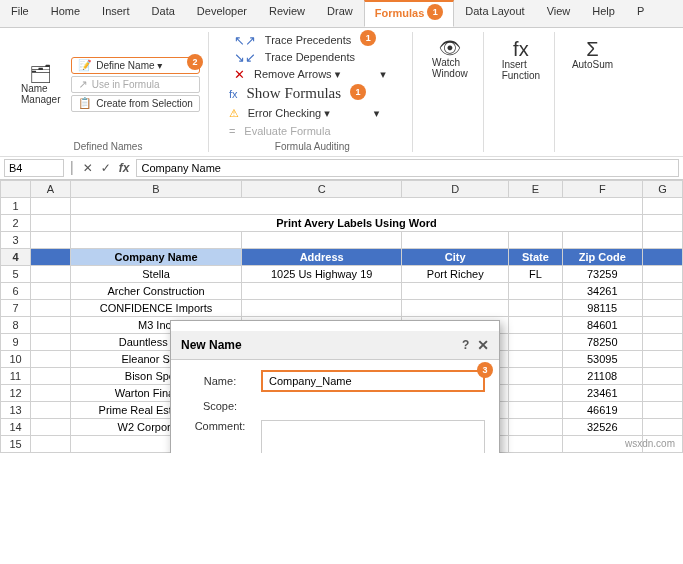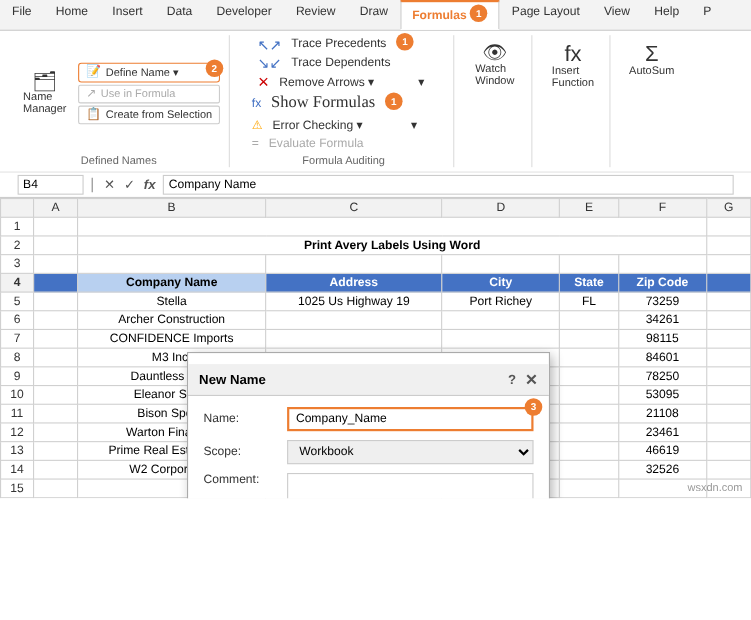--- a/index.html
+++ b/index.html
@@ -14,21 +14,21 @@
     .ribbon-group { display: flex; flex-direction: column; align-items: center; border-right: 1px solid #ddd; padding: 0 8px; min-width: 80px; }
     .ribbon-group-label { font-size: 10px; color: #666; margin-top: 2px; }
     .ribbon-group-buttons { display: flex; flex-wrap: wrap; gap: 2px; align-items: center; flex: 1; }
     .ribbon-btn { display: flex; flex-direction: column; align-items: center; padding: 2px 4px; cursor: pointer; border: 1px solid transparent; border-radius: 2px; font-size: 10px; color: #333; min-width: 50px; }
     .ribbon-btn .btn-icon { font-size: 18px; line-height: 1; }
     .ribbon-btn.outlined { border: 1px solid #ed7d31; border-radius: 3px; }
     .ribbon-btn-wide { flex-direction: row; align-items: center; gap: 4px; min-width: 120px; padding: 2px 6px; border: 1px solid #ccc; border-radius: 2px; }
     .ribbon-btn-wide .btn-icon { font-size: 14px; }
 
     
-    .formula-bar { display: flex; border-bottom: 1px solid #ccc; padding: 2px 16px; gap: 4px; background: #fff; }
+    .formula-bar { display: flex; border-bottom: 1px solid #ccc; padding: 2px 4px; gap: 4px; background: #fff; }
     .cell-ref { width: 60px; border: 1px solid #ccc; padding: 2px 4px; font-size: 11px; }
     .formula-sep { color: #999; margin: 0 2px; font-size: 14px; }
     .formula-icons { display: flex; gap: 2px; align-items: center; }
     .formula-icon { cursor: pointer; color: #555; padding: 1px 3px; font-size: 12px; }
     .formula-input { flex: 1; border: 1px solid #ccc; padding: 2px 4px; font-size: 11px; }
 
     
     .spreadsheet-container { overflow: hidden; position: relative; }
     .spreadsheet { border-collapse: collapse; width: 100%; }
     .spreadsheet th, .spreadsheet td { border: 1px solid #d0d0d0; font-size: 11px; }
@@ -41,41 +41,41 @@
     .data-row td { text-align: center; }
     .selected-cell { background: #e8f0fe !important; }
 
     
     .dialog-overlay { position: absolute; top: 0; left: 0; right: 0; bottom: 0; pointer-events: none; }
     .dialog { position: absolute; top: 140px; left: 170px; width: 330px; background: #fff; border: 1px solid #aaa; box-shadow: 3px 3px 10px rgba(0,0,0,0.3); pointer-events: all; }
     .dialog-titlebar { background: #f0f0f0; border-bottom: 1px solid #ccc; padding: 6px 10px; display: flex; justify-content: space-between; align-items: center; font-size: 12px; font-weight: bold; margin-top: 10px; }
     .dialog-close { cursor: pointer; font-size: 14px; color: #555; }
     .dialog-body { padding: 10px 14px; }
     .dialog-row { display: flex; align-items: center; margin-bottom: 8px; gap: 6px; }
-    .dialog-label { width: 70px; font-size: 11px; color: #333; text-align: left; flex-shrink: 0; }
+    .dialog-label { width: 70px; font-size: 11px; color: #333; text-align: center; flex-shrink: 0; }
     .dialog-input { flex: 1; border: 2px solid #ed7d31; padding: 3px 6px; font-size: 11px; outline: none; }
     .dialog-select { flex: 1; border: 1px solid #ccc; padding: 3px 6px; font-size: 11px; }
     .dialog-textarea { flex: 1; border: 1px solid #ccc; padding: 3px 6px; font-size: 11px; height: 60px; resize: none; }
     .watermark { position: absolute; bottom: 4px; right: 8px; font-size: 10px; color: #999; }
     .badge-num { display: inline-flex; width: 16px; height: 16px; background: #ed7d31; color: #fff; border-radius: 50%; font-size: 9px; font-weight: bold; align-items: center; justify-content: center; position: relative; top: -2px; }
   </style>
 </head>
 <body>
 
 <div class="ribbon">
   <div class="ribbon-tabs">
     <div class="ribbon-tab">File</div>
     <div class="ribbon-tab">Home</div>
     <div class="ribbon-tab">Insert</div>
     <div class="ribbon-tab">Data</div>
     <div class="ribbon-tab">Developer</div>
     <div class="ribbon-tab">Review</div>
     <div class="ribbon-tab">Draw</div>
     <div class="ribbon-tab active">Formulas <span class="badge-num">1</span></div>
-    <div class="ribbon-tab">Page Layout</div>
+    <div class="ribbon-tab">Data Layout</div>
     <div class="ribbon-tab">View</div>
     <div class="ribbon-tab">Help</div>
     <div class="ribbon-tab">P</div>
   </div>
 
   <div class="ribbon-content">
 
     <div class="ribbon-group">
       <div class="ribbon-group-buttons">
 
@@ -359,23 +359,20 @@
       <div class="dialog-body">
         <div class="dialog-row">
           <span class="dialog-label">Name:</span>
           <div style="position:relative;flex:1;display:flex;align-items:center;">
             <input class="dialog-input" value="Company_Name" style="">
             <span class="badge-num" style="position:absolute;right:-8px;top:-8px;">3</span>
           </div>
         </div>
         <div class="dialog-row">
           <span class="dialog-label">Scope:</span>
-          <select class="dialog-select">
-            <option>Workbook</option>
-          </select>
         </div>
         <div class="dialog-row" style="align-items:flex-start;">
           <span class="dialog-label">Comment:</span>
           <textarea class="dialog-textarea" style=""></textarea>
         </div>
 
       </div>
     </div>
   </div>
 

